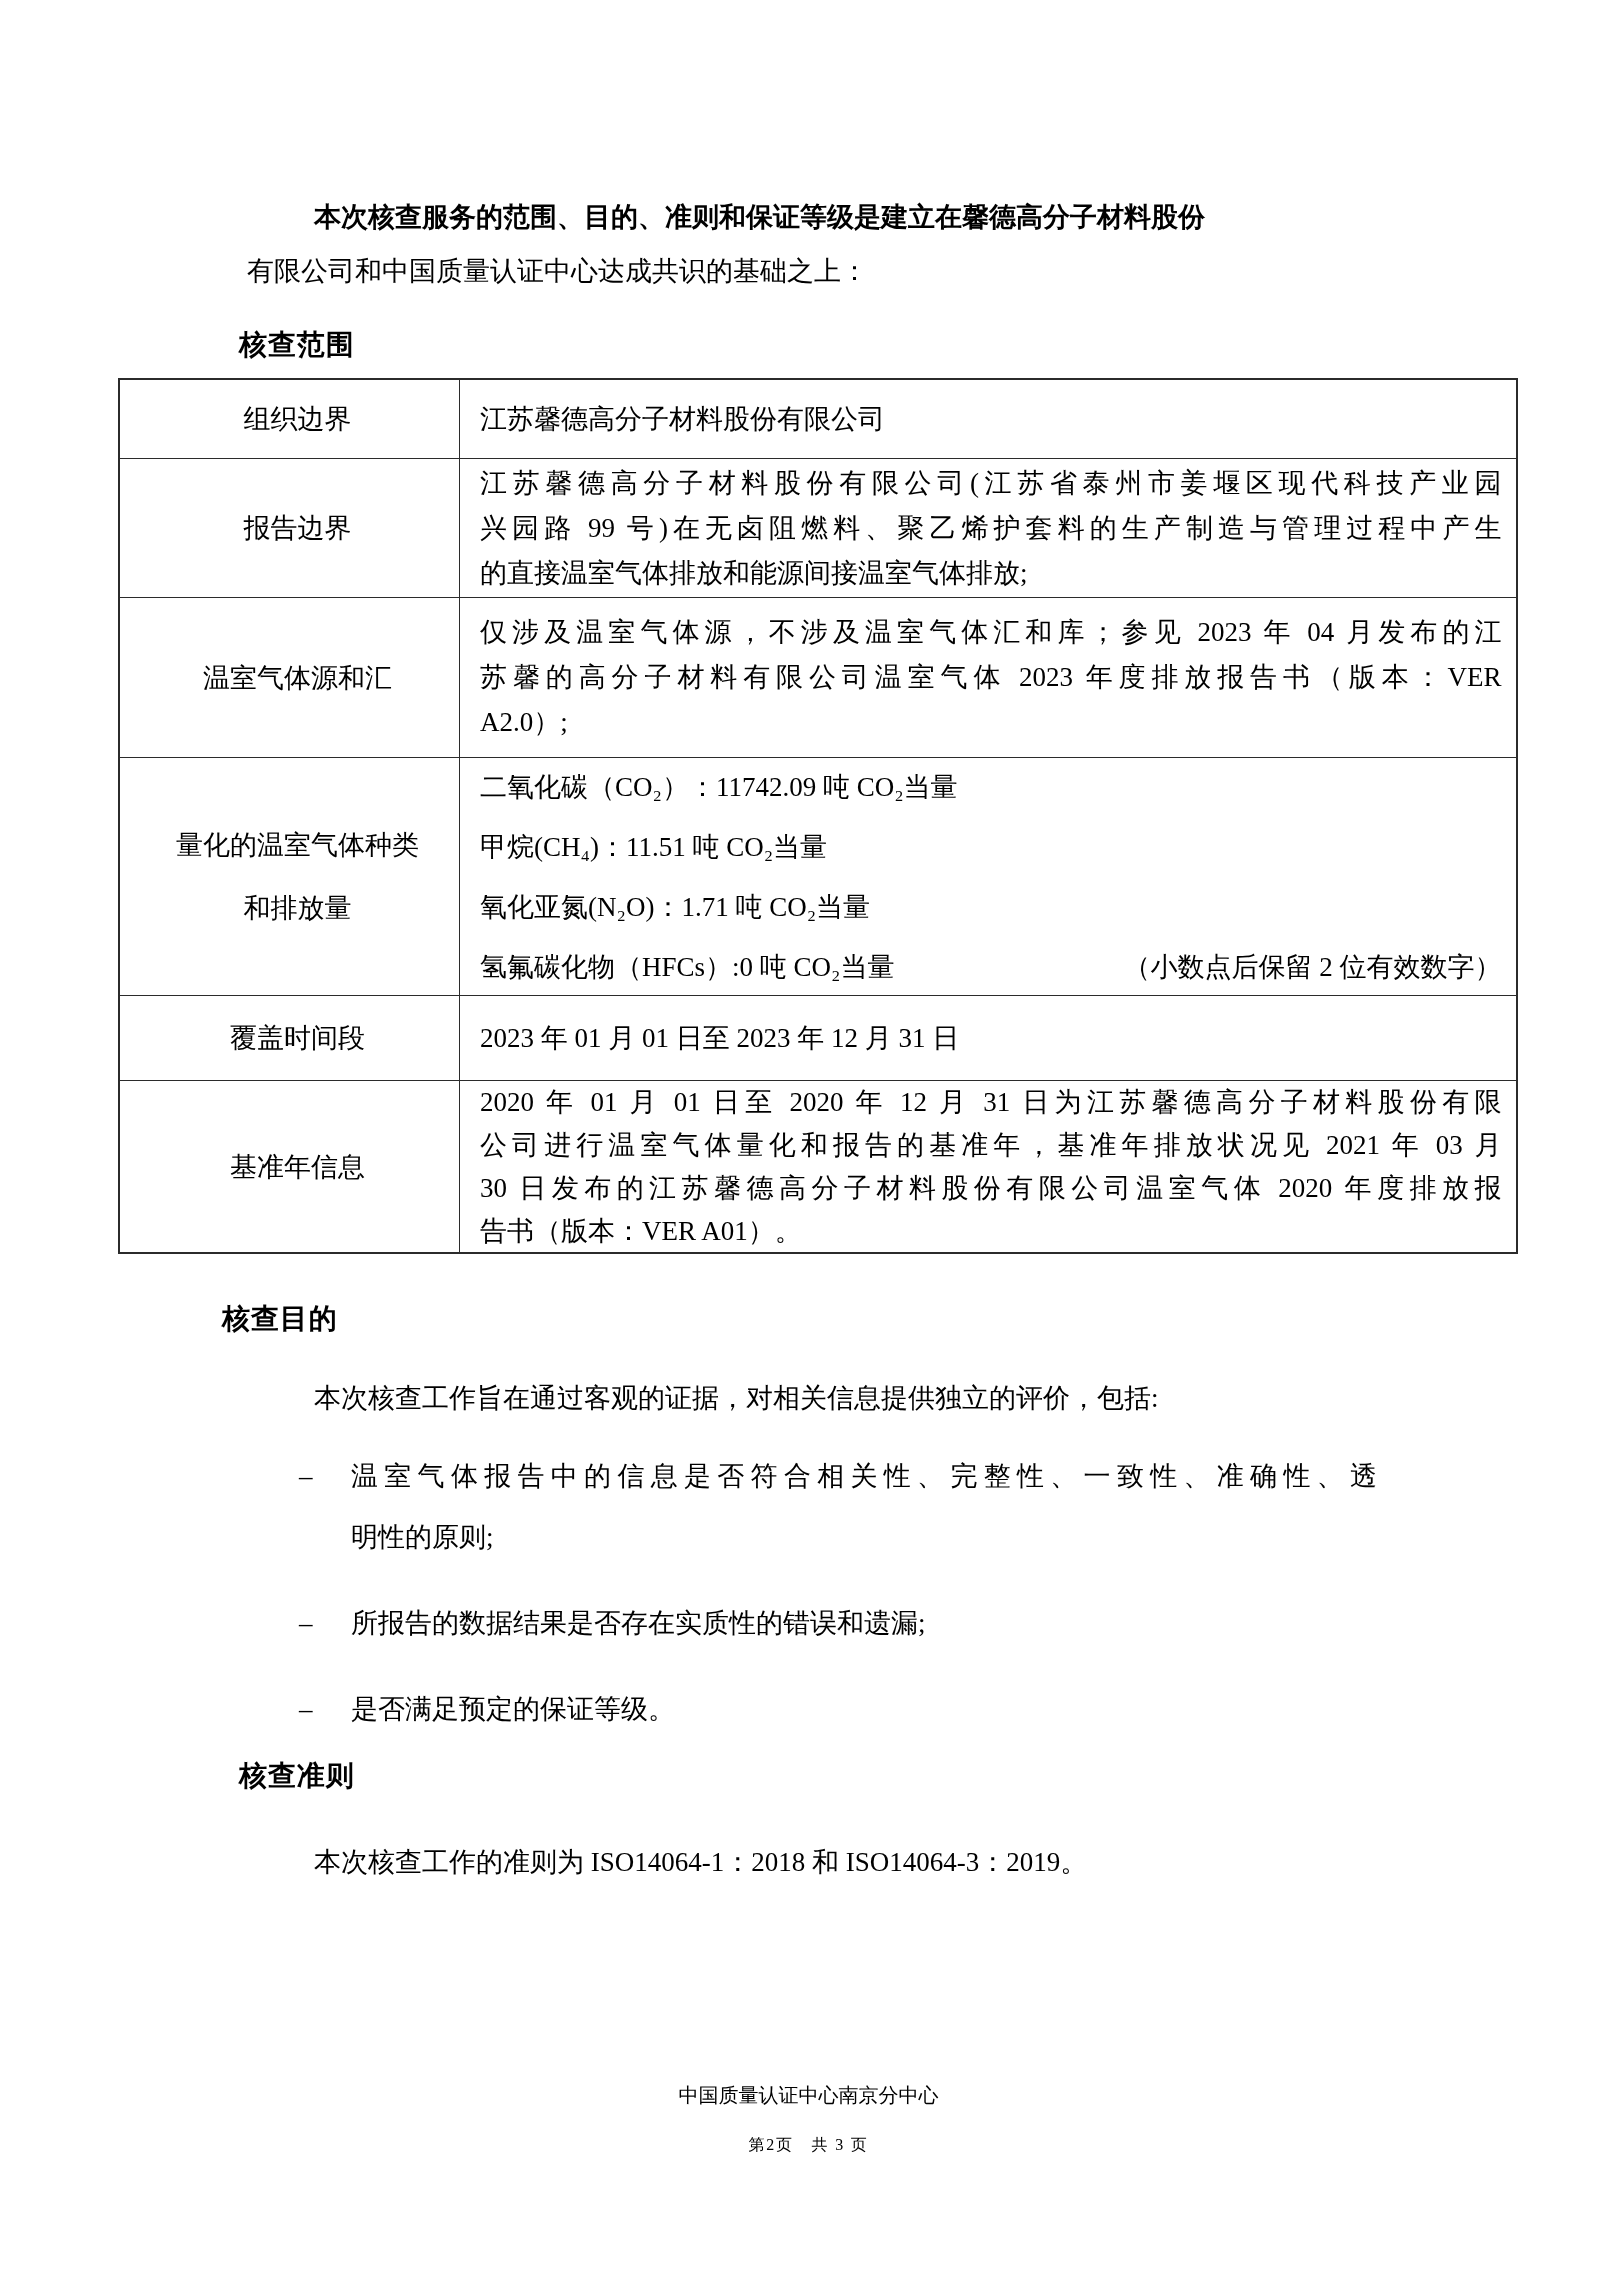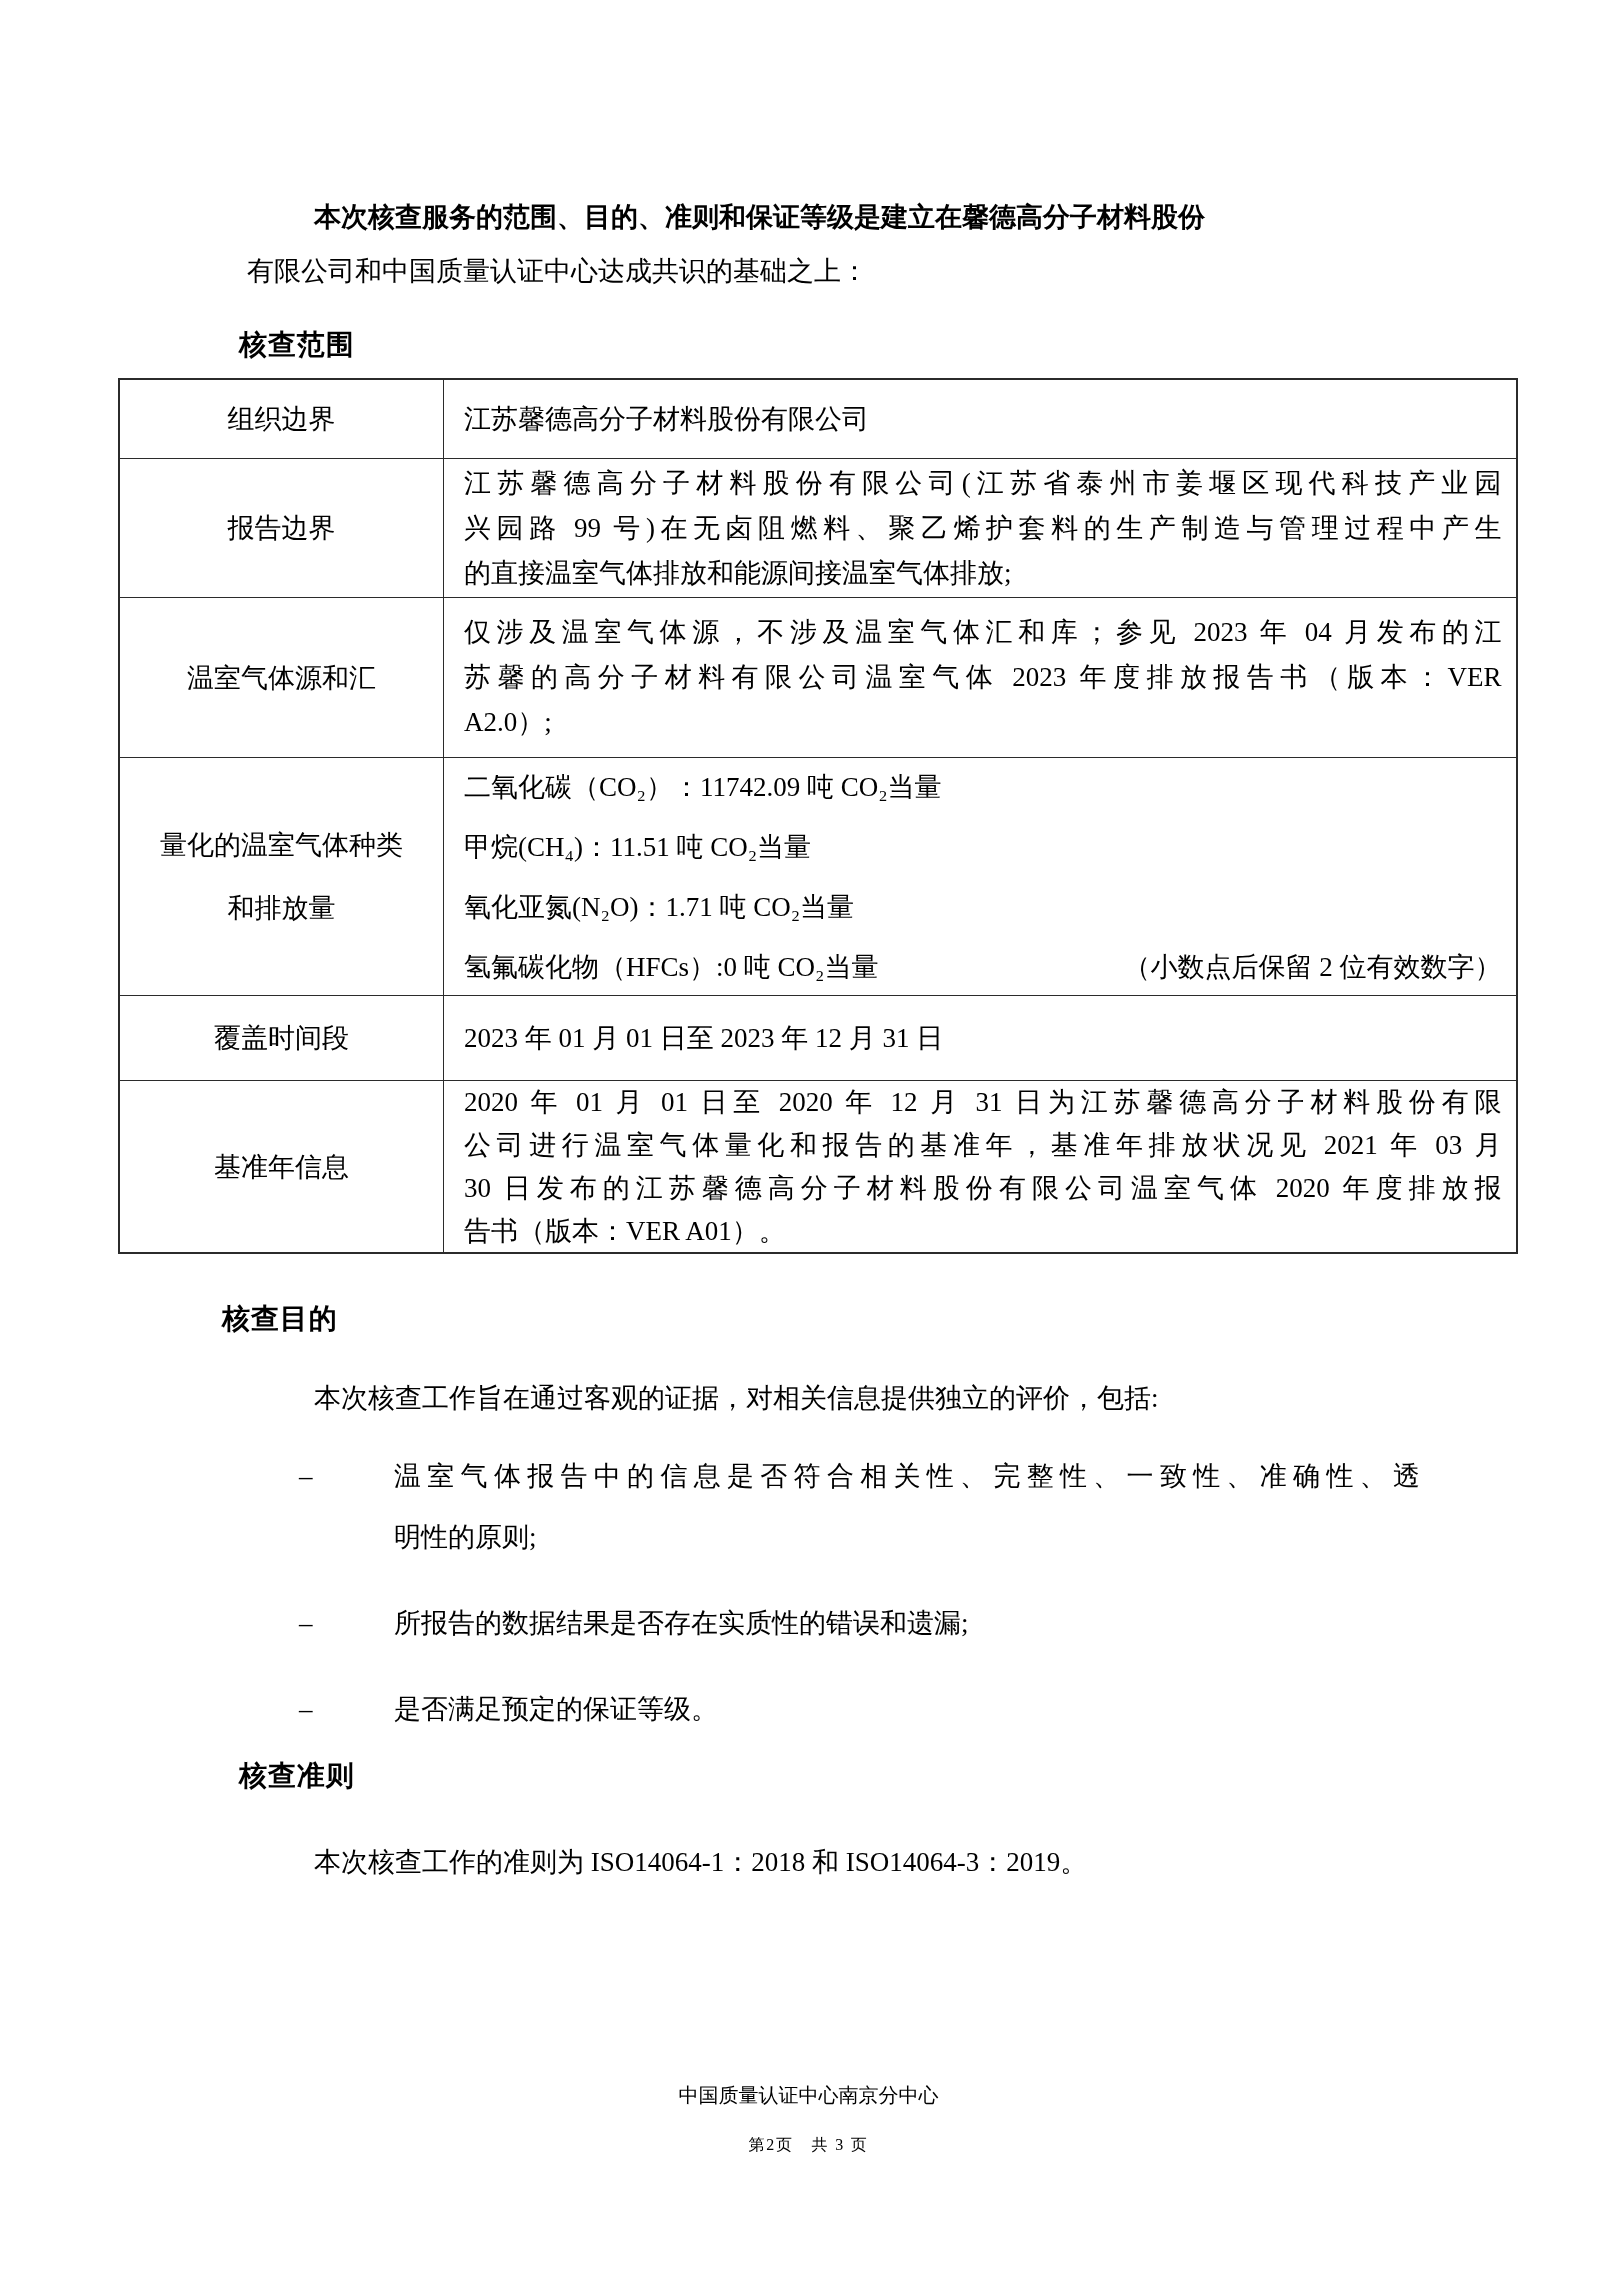--- a/index.html
+++ b/index.html
@@ -29,41 +29,42 @@
     position:absolute;left:118px;top:378px;width:1400px;
     border:2.7px solid #2b2b2b;box-sizing:border-box;
   }
   .t-row{display:flex;box-sizing:border-box;border-top:1.8px solid #2b2b2b;}
   .t-row:first-child{border-top:none;}
   .t-label{
     flex:0 0 324px;width:324px;box-sizing:border-box;
     border-right:1.8px solid #2b2b2b;
     display:flex;flex-direction:column;align-items:center;justify-content:center;
     text-align:center;
+    margin-left:16px;
   }
   .t-content{
     flex:1;box-sizing:border-box;
     display:flex;flex-direction:column;justify-content:center;
     padding:0 14.5px 0 20px;
   }
   .r1{height:78px}.r2{height:139px}.r3{height:160px}
   .r4{height:238px}.r5{height:85px}.r6{height:172px}
   .lh50 .t-content>div{line-height:45px;}
   .lh66 .t-content>div{line-height:60px;}
   .lh47 .t-content>div{line-height:43px;}
   .label2 div{line-height:63px;}
   .j{text-align:justify;text-align-last:justify;}
   .hfc-row{display:flex;justify-content:space-between;}
 
   
   .purpose-intro{position:absolute;left:314px;top:1378px;line-height:40px;}
   .bullets{position:absolute;left:299px;top:1446px;}
   .bullet{display:flex;margin-bottom:25px;}
   .bullet .dash{width:52px;line-height:61px;}
-  .b-lines{width:1026px;line-height:61px;margin-left:43px;}
+  .b-lines{width:1026px;line-height:61px;}
 
   .criteria-text{position:absolute;left:314px;top:1842px;line-height:40px;}
 
   
   .footer-org{position:absolute;left:0;top:2082px;width:100%;text-align:center;font-size:20px;}
   .footer-page{position:absolute;left:0;top:2135px;width:100%;text-align:center;font-size:16px;letter-spacing:1.8px;}
 </style>
 </head>
 <body>
 

